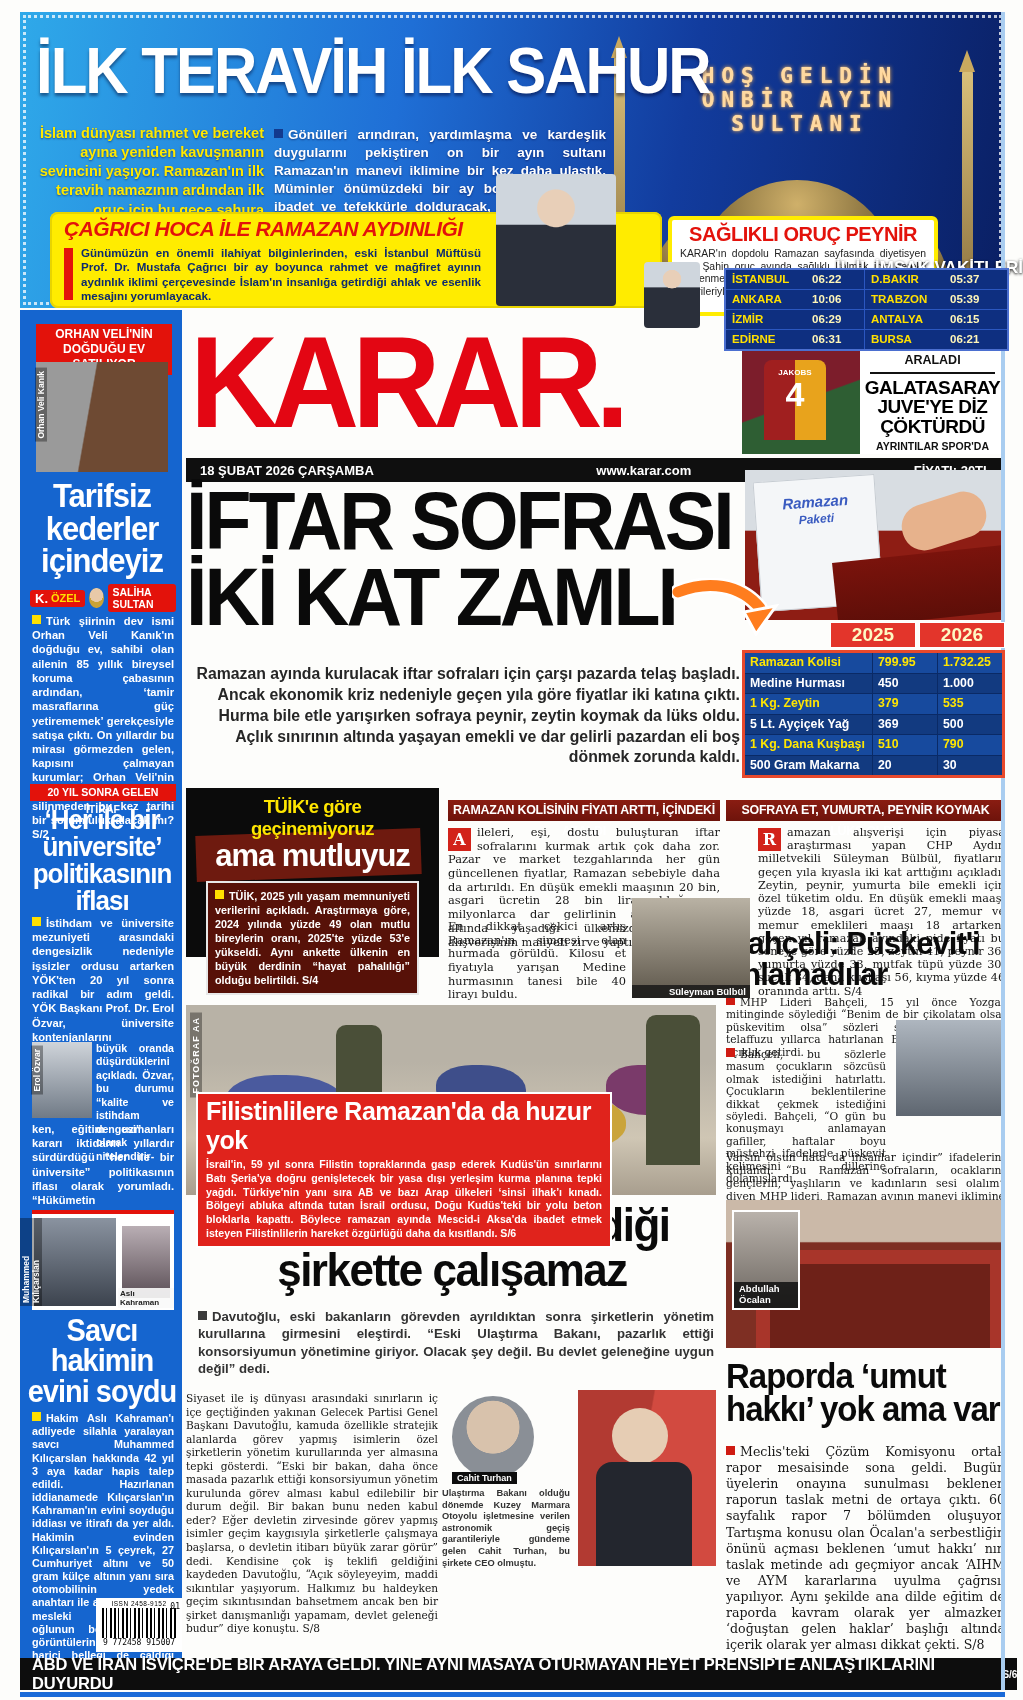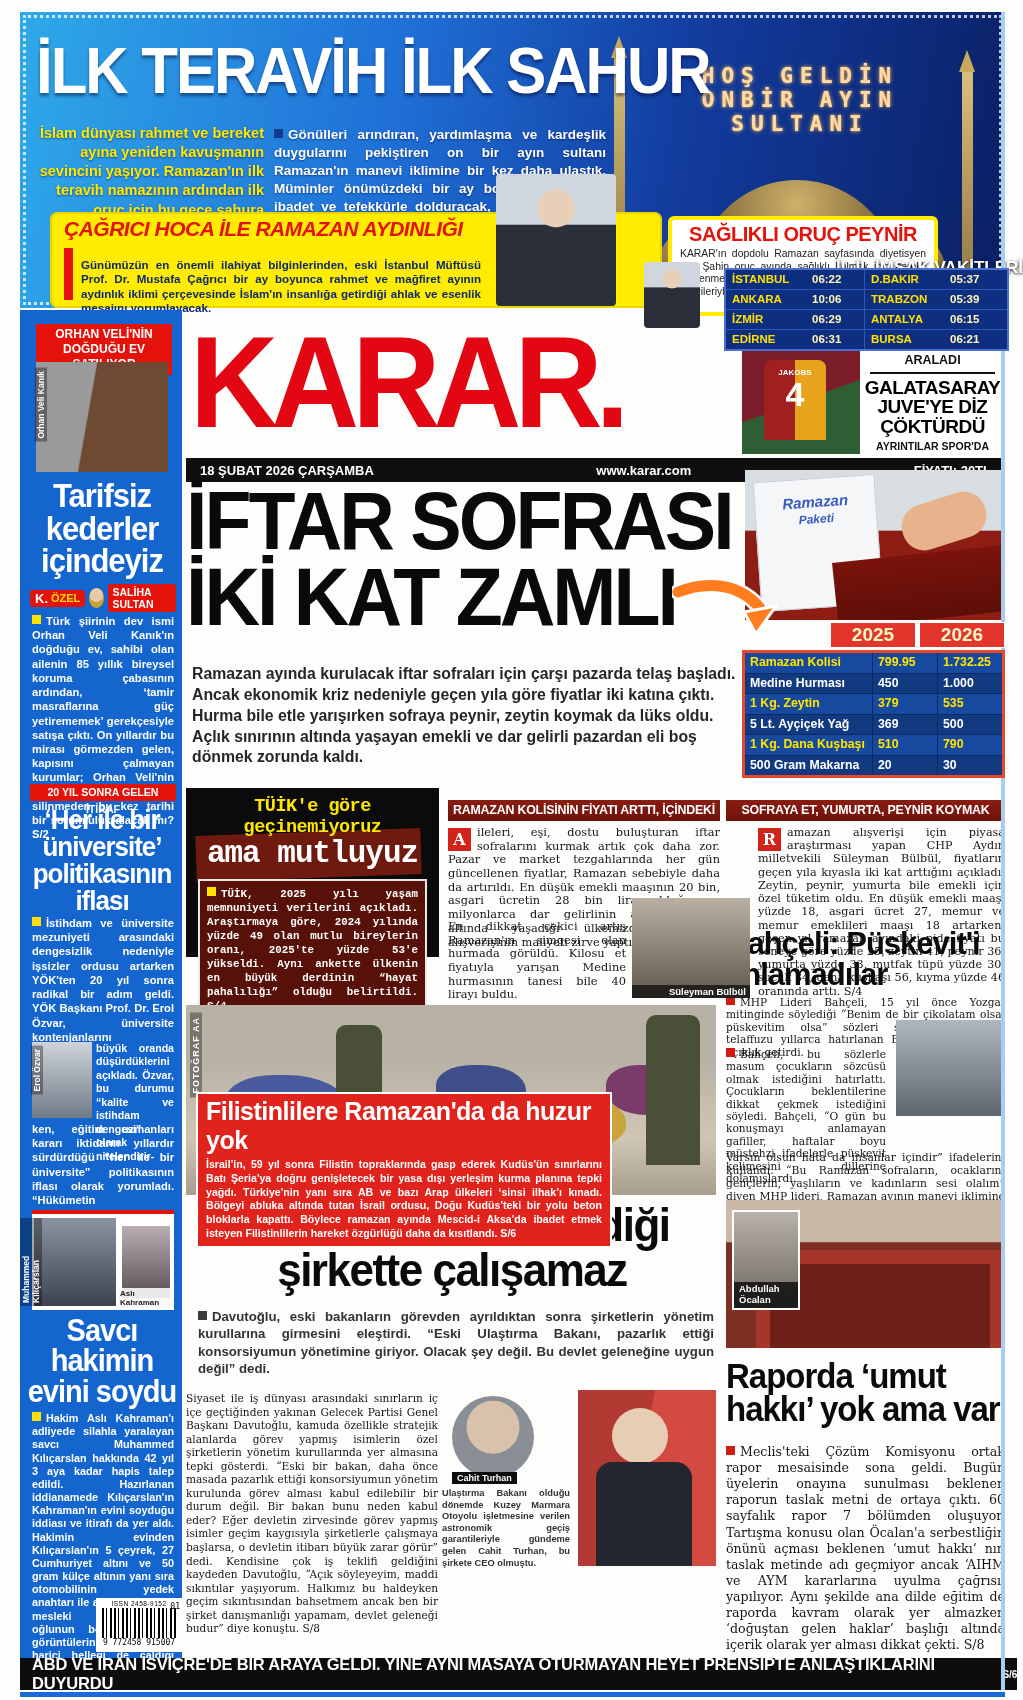--- a/index.html
+++ b/index.html
@@ -30,21 +30,21 @@
   .dome{background:radial-gradient(circle at 50% 20%,#cfb06a,#6d5a2e 75%);
     border-radius:50% 50% 8% 8% / 90% 90% 10% 10%;}
   .sign{color:#ffd9a0;font-weight:bold;letter-spacing:7px;font-size:21px;text-align:center;
     font-family:"DejaVu Sans Mono",monospace;text-shadow:0 0 4px #ffb347,0 0 1px #fff;}
 
   
   .cagri{left:30px;top:200px;width:612px;height:96px;background:#ffec00;border-radius:8px;
     box-shadow:0 0 0 2px #e8d400 inset;}
   .cagri-title{left:14px;top:5px;font-style:italic;font-weight:900;color:#e3120b;font-size:21px;letter-spacing:-.5px;}
   .cagri-bar{left:14px;top:36px;width:9px;height:52px;background:#e3120b;}
-  .cagri-text{left:31px;top:34px;width:400px;color:#0d2a6e;font-weight:bold;font-size:11.6px;line-height:1.25;text-align:justify;margin-top:12px;}
+  .cagri-text{left:31px;top:34px;width:400px;color:#0d2a6e;font-weight:bold;font-size:11.6px;line-height:1.25;text-align:justify;}
   .suit{background:radial-gradient(circle at 50% 26%,#e8cfb8 0 16%,transparent 17%),
         linear-gradient(180deg,#cfd6dd 0 38%,#2a2f3a 39%);}
   .oruc{left:648px;top:204px;width:262px;height:92px;background:#fff;border:4px solid #ffec00;border-radius:6px;}
   .oruc-title{margin-top:3px;text-align:center;color:#e3120b;font-weight:900;font-size:20px;letter-spacing:-.5px;}
   .oruc-text{margin:2px 8px 0 8px;color:#222;font-size:10.4px;line-height:1.22;text-align:justify;}
 
   
   .imsak-title{left:705px;top:246px;width:298px;text-align:right;color:#fff;font-weight:900;font-size:17px;
     text-shadow:0 1px 3px #000;}
   .imsak{left:724px;top:268px;width:281px;background:#0e2f80;border:2px solid #4b6fd0;z-index:9;}
@@ -87,25 +87,25 @@
   .ptable-head{display:flex;justify-content:flex-end;gap:3px;margin-bottom:2px;}
   .ptable-head div{width:84px;background:#e3352b;color:#fef9c3;font-weight:900;font-size:19px;text-align:center;
     padding:1px 0;border:1px solid #fff;}
   .ptable-body{border:3px solid #e8492c;background:#123a80;}
   .prow{display:grid;grid-template-columns:122px 65px 70px;height:19.5px;line-height:19.5px;padding-left:5px;
     font-weight:900;font-size:12.3px;border-top:1px solid #0a2a66;}
   .prow:first-child{border-top:none;}
   .prow.odd{background:#174a9e;color:#ffe600;}
   .prow.even{background:#123a80;color:#fff;}
   .prow span:nth-child(2),.prow span:nth-child(3){border-left:1px solid #0a2a66;padding-left:5px;}
-  .lead-deck{left:192px;top:664px;width:548px;text-align:left;color:#262626;font-weight:bold;
+  .lead-deck{left:192px;top:664px;width:548px;text-align:right;color:#262626;font-weight:bold;
     font-size:15.8px;line-height:1.32;}
 
   
-  .tuik{left:186px;top:788px;width:253px;height:169px;background:#0b0b0b;box-sizing:border-box;padding:8px 12px;font-family:Liberation Mono, monospace;}
+  .tuik{left:186px;top:788px;width:253px;height:169px;background:#0b0b0b;box-sizing:border-box;padding:8px 20px;}
   .tuik-blob{left:10px;top:44px;width:225px;height:46px;background:#6e1a0f;transform:rotate(-2deg);}
   .tuik-t1{position:relative;color:#ffe600;font-weight:900;font-size:18.5px;text-align:center;letter-spacing:-.5px;}
   .tuik-t2{position:relative;color:#fff;font-weight:900;font-size:31px;text-align:center;line-height:1.05;letter-spacing:-1px;}
   .tuik-inner{position:relative;margin-top:8px;border:2px solid #e8e8e8;background:#571108;color:#fff;
     font-weight:bold;font-size:10.8px;line-height:1.3;text-align:justify;padding:6px 7px;}
 
   
   .artbar{background:linear-gradient(#8a1d12,#6e130b);color:#fff;font-weight:900;font-size:12.4px;
     text-align:center;line-height:21px;height:21px;letter-spacing:-.2px;}
   .serif{font-family:"DejaVu Serif","Liberation Serif",serif;color:#161616;text-align:justify;}

